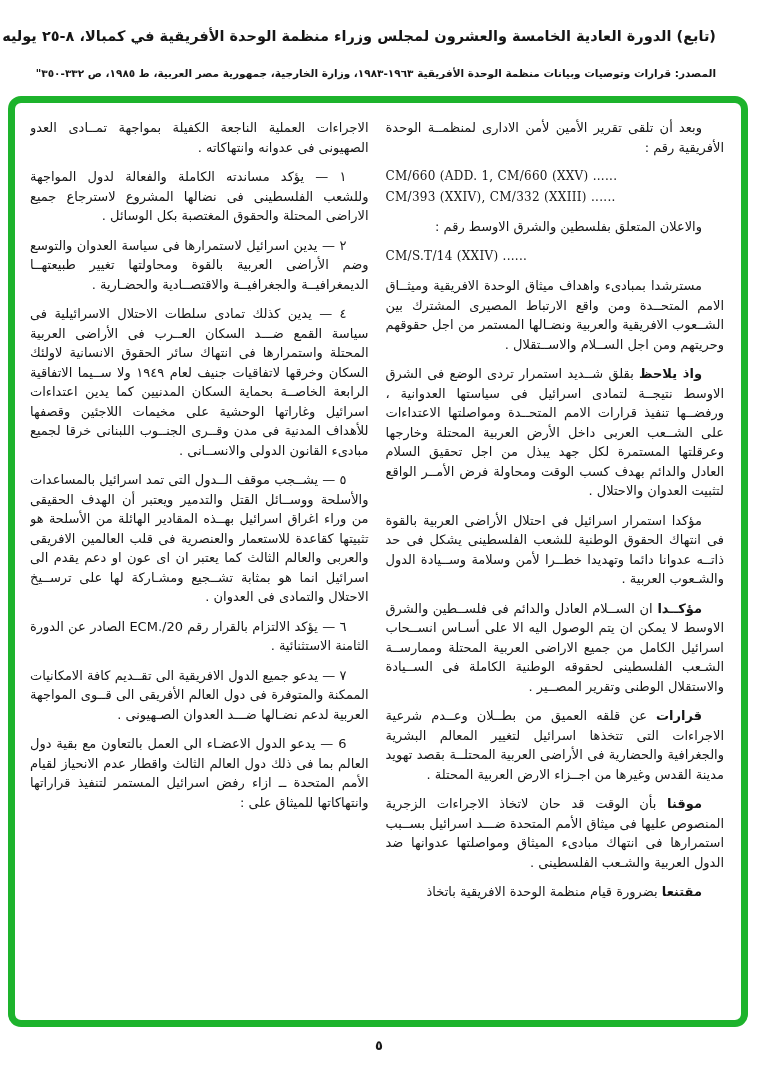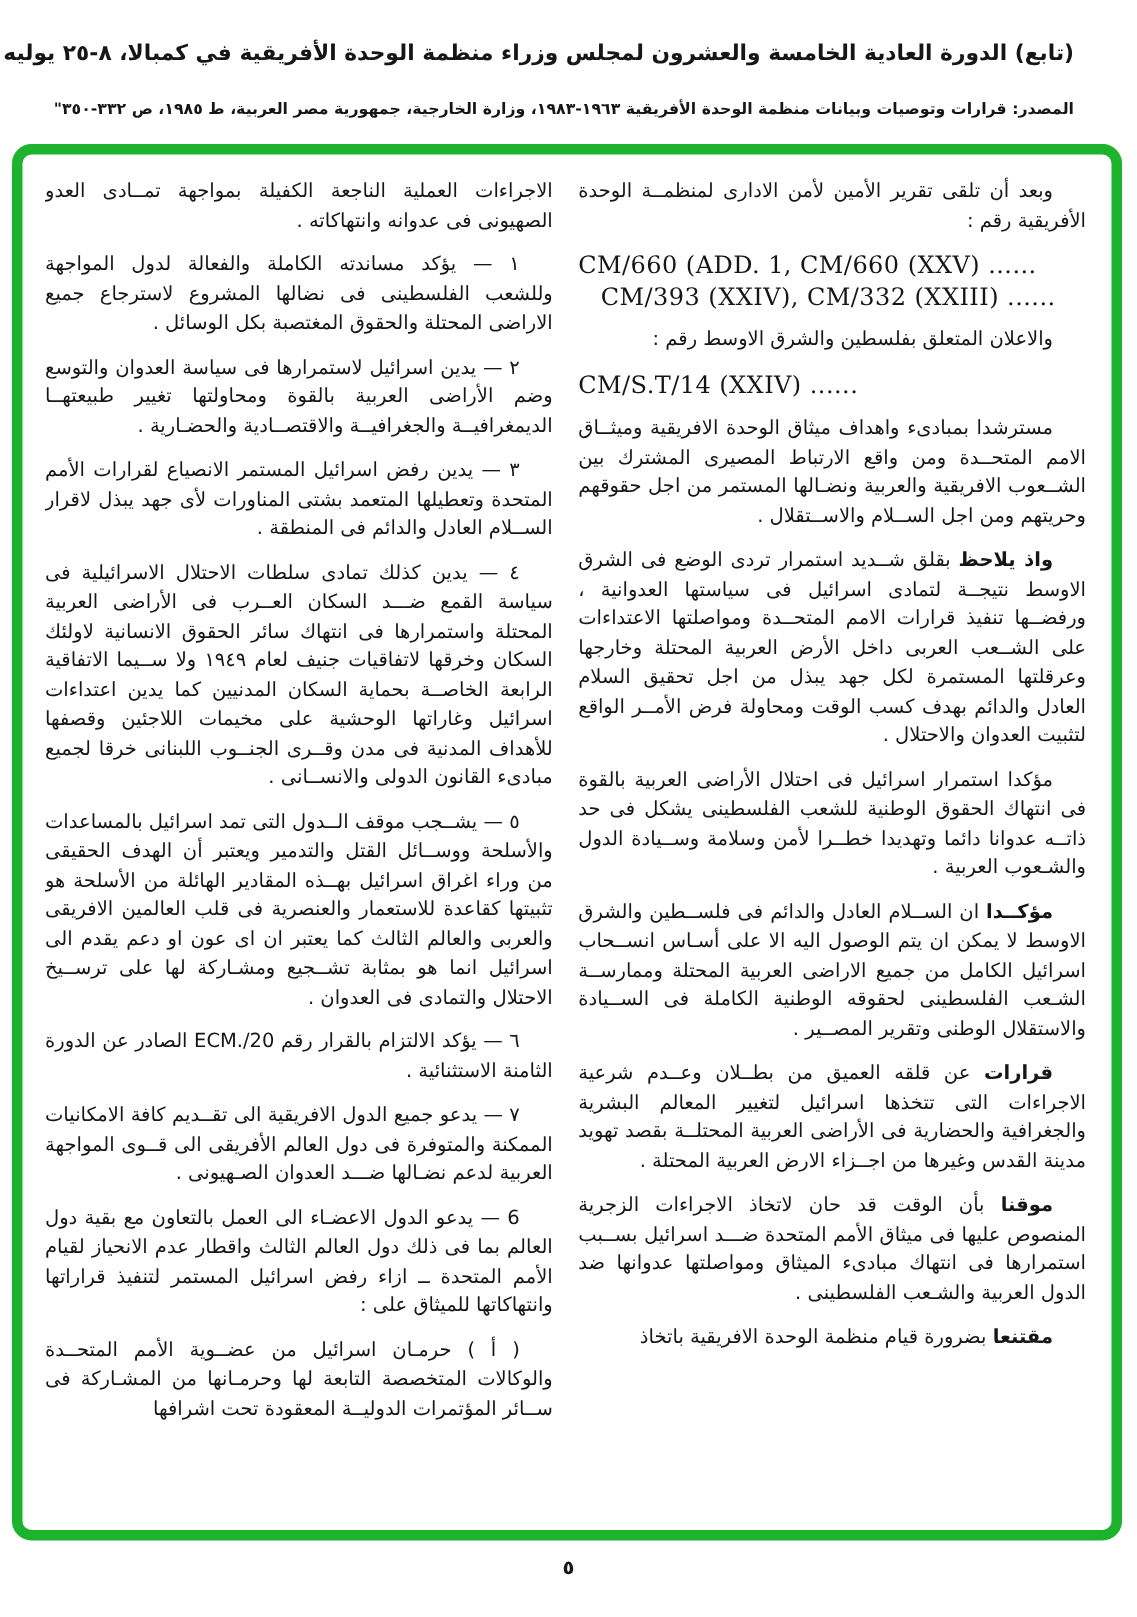--- a/index.html
+++ b/index.html
@@ -70,24 +70,24 @@
     overflow: hidden;
   }
   .col p { margin: 0 0 10px 0; }
   .col p.para { text-indent: 22px; }
   .col p.cont { text-indent: 0; }
   .col p.ref {
     direction: ltr;
     text-align: left;
     text-indent: 0;
     font-family: "DejaVu Serif", serif;
-    font-size: 16px;
+    font-size: 12px;
     letter-spacing: 0.3px;
   }
-  .col p.ref + p.ref { margin-top: -9px; margin-left: 15px; }
+  .col p.ref + p.ref { margin-top: -9px; }
   .col b.lead { font-weight: bold; }
 
   
   .page-number {
     position: absolute;
     top: 1038px;
     left: 0;
     width: 100%;
     text-align: center;
     font-size: 13px;
@@ -116,24 +116,22 @@
         <p class="para"><span>مؤكدا استمرار اسرائيل فى احتلال الأراضى العربية بالقوة فى انتهاك الحقوق الوطنية للشعب الفلسطينى يشكل فى حد ذاتــه عدوانا دائما وتهديدا خطــرا لأمن وسلامة وســيادة الدول والشـعوب العربية .</span></p>
         <p class="para"><b class="lead">مؤكــدا</b><span> ان الســلام العادل والدائم فى فلســطين والشرق الاوسط لا يمكن ان يتم الوصول اليه الا على أسـاس انســحاب اسرائيل الكامل من جميع الاراضى العربية المحتلة وممارســة الشـعب الفلسطينى لحقوقه الوطنية الكاملة فى الســيادة والاستقلال الوطنى وتقرير المصــير .</span></p>
         <p class="para"><b class="lead">قرارات</b><span> عن قلقه العميق من بطــلان وعــدم شرعية الاجراءات التى تتخذها اسرائيل لتغيير المعالم البشرية والجغرافية والحضارية فى الأراضى العربية المحتلــة بقصد تهويد مدينة القدس وغيرها من اجــزاء الارض العربية المحتلة .</span></p>
         <p class="para"><b class="lead">موقنا</b><span> بأن الوقت قد حان لاتخاذ الاجراءات الزجرية المنصوص عليها فى ميثاق الأمم المتحدة ضـــد اسرائيل بســبب استمرارها فى انتهاك مبادىء الميثاق ومواصلتها عدوانها ضد الدول العربية والشـعب الفلسطينى .</span></p>
         <p class="para"><b class="lead">مقتنعا</b><span> بضرورة قيام منظمة الوحدة الافريقية باتخاذ</span></p>
       </div>
     <div class="col" id="col-left">
         <p class="cont"><span>الاجراءات العملية الناجعة الكفيلة بمواجهة تمــادى العدو الصهيونى فى عدوانه وانتهاكاته .</span></p>
         <p class="para"><span>١ — يؤكد مساندته الكاملة والفعالة لدول المواجهة وللشعب الفلسطينى فى نضالها المشروع لاسترجاع جميع الاراضى المحتلة والحقوق المغتصبة بكل الوسائل .</span></p>
         <p class="para"><span>٢ — يدين اسرائيل لاستمرارها فى سياسة العدوان والتوسع وضم الأراضى العربية بالقوة ومحاولتها تغيير طبيعتهــا الديمغرافيــة والجغرافيــة والاقتصــادية والحضـارية .</span></p>
-        <p class="para"><span>٣ — يدين رفض اسرائيل المستمر الانصياع لقرارات الأمم المتحدة وتعطيلها المتعمد بشتى المناورات لأى جهد يبذل لاقرار الســلام العادل والدائم فى المنطقة .</span></p>
         <p class="para"><span>٤ — يدين كذلك تمادى سلطات الاحتلال الاسرائيلية فى سياسة القمع ضـــد السكان العــرب فى الأراضى العربية المحتلة واستمرارها فى انتهاك سائر الحقوق الانسانية لاولئك السكان وخرقها لاتفاقيات جنيف لعام ١٩٤٩ ولا ســيما الاتفاقية الرابعة الخاصــة بحماية السكان المدنيين كما يدين اعتداءات اسرائيل وغاراتها الوحشية على مخيمات اللاجئين وقصفها للأهداف المدنية فى مدن وقــرى الجنــوب اللبنانى خرقا لجميع مبادىء القانون الدولى والانســانى .</span></p>
         <p class="para"><span>٥ — يشــجب موقف الــدول التى تمد اسرائيل بالمساعدات والأسلحة ووســائل القتل والتدمير ويعتبر أن الهدف الحقيقى من وراء اغراق اسرائيل بهــذه المقادير الهائلة من الأسلحة هو تثبيتها كقاعدة للاستعمار والعنصرية فى قلب العالمين الافريقى والعربى والعالم الثالث كما يعتبر ان اى عون او دعم يقدم الى اسرائيل انما هو بمثابة تشــجيع ومشـاركة لها على ترســيخ الاحتلال والتمادى فى العدوان .</span></p>
         <p class="para"><span>٦ — يؤكد الالتزام بالقرار رقم ECM./20 الصادر عن الدورة الثامنة الاستثنائية .</span></p>
         <p class="para"><span>٧ — يدعو جميع الدول الافريقية الى تقــديم كافة الامكانيات الممكنة والمتوفرة فى دول العالم الأفريقى الى قــوى المواجهة العربية لدعم نضـالها ضـــد العدوان الصـهيونى .</span></p>
         <p class="para"><span>6 — يدعو الدول الاعضـاء الى العمل بالتعاون مع بقية دول العالم بما فى ذلك دول العالم الثالث واقطار عدم الانحياز لقيام الأمم المتحدة ــ ازاء رفض اسرائيل المستمر لتنفيذ قراراتها وانتهاكاتها للميثاق على :</span></p>
-        <p class="para"><span>( أ ) حرمـان اسرائيل من عضــوية الأمم المتحــدة والوكالات المتخصصة التابعة لها وحرمـانها من المشـاركة فى ســائر المؤتمرات الدوليــة المعقودة تحت اشرافها</span></p>
       </div>
   </div>
 </div>
 
 <div class="page-number">٥</div>
 
 </body></html>

